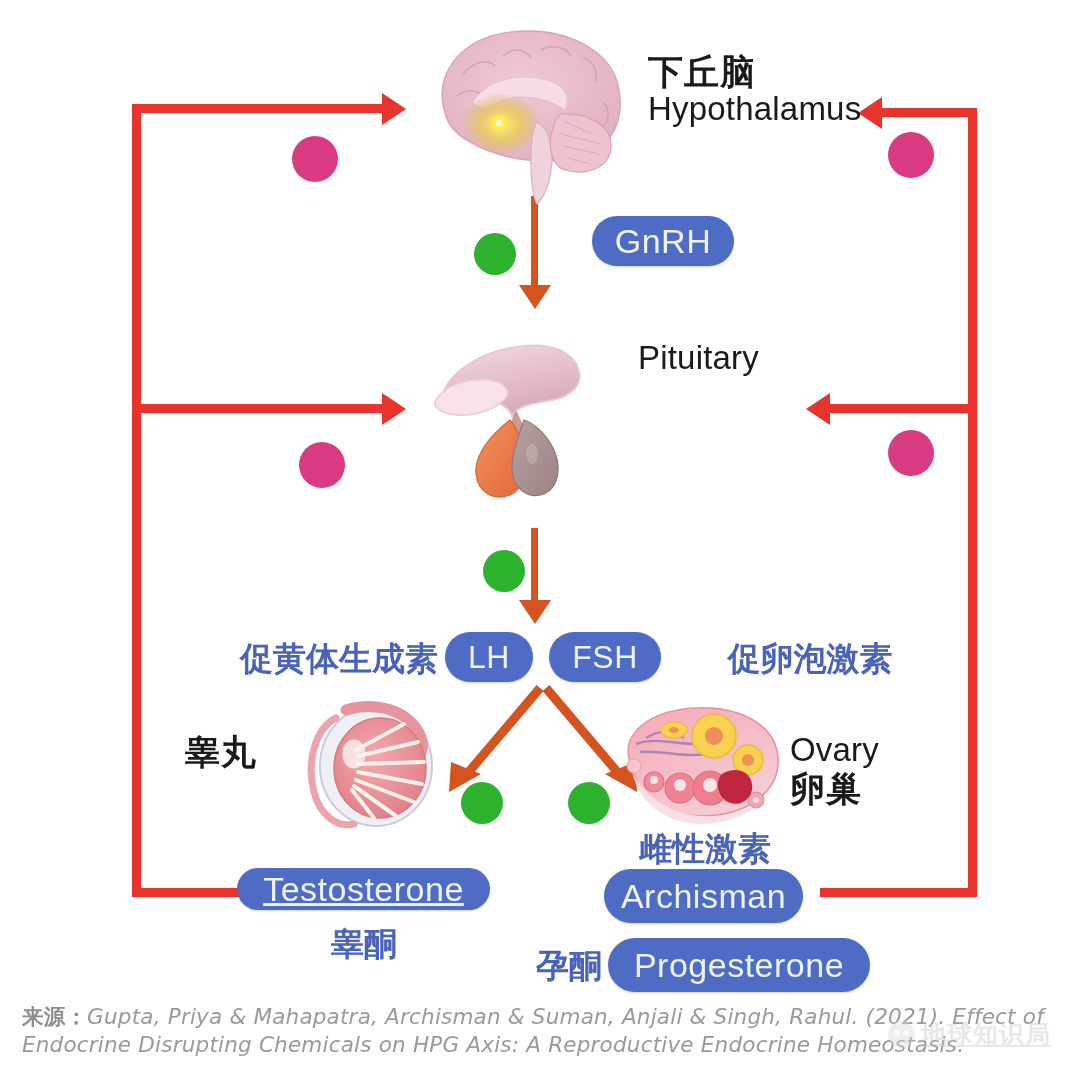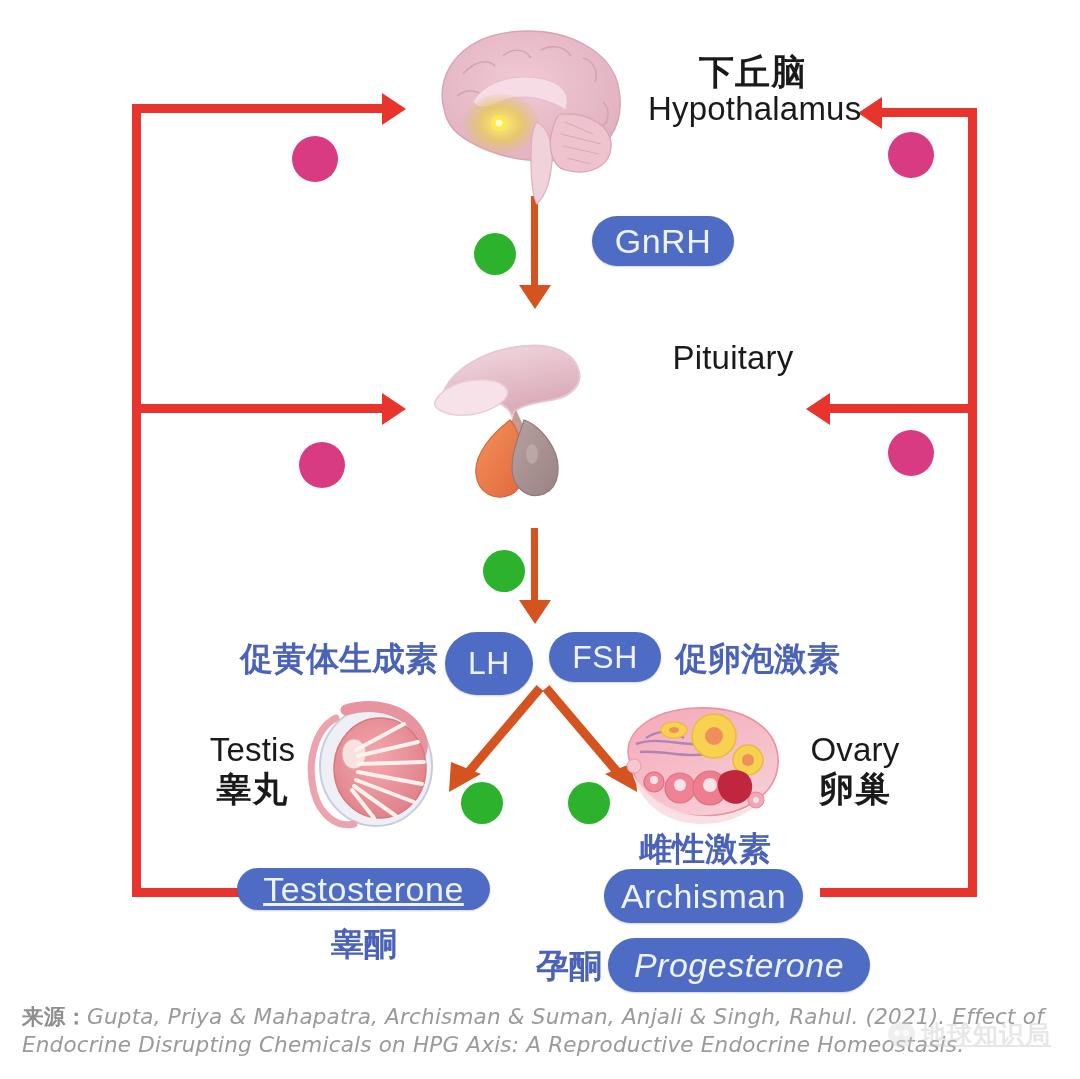--- a/index.html
+++ b/index.html
@@ -17,21 +17,20 @@
     background: #ffffff;
     overflow: hidden;
   }
 
   
   .abs { position: absolute; }
 
   
   .organ-label {
     color: #1a1a1a;
-    text-align: center;
     line-height: 1.12;
     white-space: nowrap;
     font-weight: 400;
   }
   .organ-label .cn {
     display: block;
     font-size: 35px;
     font-weight: 700;
     letter-spacing: 1px;
   }
@@ -352,65 +351,64 @@
   <div class="abs organ-label" style="left:648px; top:52px; width:210px;">
     <span class="cn">下丘脑</span>
     <span class="en">Hypothalamus</span>
   </div>
 
   <div class="abs organ-label" style="left:638px; top:340px; width:190px;">
     <span class="en">Pituitary</span>
   </div>
 
   <div class="abs organ-label" style="left:185px; top:732px; width:135px;">
-    <span class="en">Testis</span>
     <span class="cn">睾丸</span>
   </div>
 
   <div class="abs organ-label" style="left:790px; top:732px; width:130px;">
     <span class="en">Ovary</span>
     <span class="cn">卵巢</span>
   </div>
 
   <div class="abs pill" style="left:592px; top:216px; width:142px; height:50px;">
     <span>GnRH</span>
   </div>
 
   <div class="abs cn-blue" style="left:218px; top:640px; width:220px; text-align:right;">
     <span>促黄体生成素</span>
   </div>
-  <div class="abs pill small" style="left:445px; top:632px; width:88px; height:63px;">
+  <div class="abs pill small" style="left:445px; top:632px; width:88px; height:50px;">
     <span>LH</span>
   </div>
 
   <div class="abs pill small" style="left:549px; top:632px; width:112px; height:50px;">
     <span>FSH</span>
   </div>
-  <div class="abs cn-blue" style="left:640px; top:640px; width:200px; text-align:right;">
+  <div class="abs cn-blue" style="left:710px; top:640px; width:200px; text-align:center;">
     <span>促卵泡激素</span>
   </div>
 
   <div class="abs pill" style="left:237px; top:868px; width:253px; height:42px;text-decoration:underline;">
     <span>Testosterone</span>
   </div>
   <div class="abs cn-blue" style="left:299px; top:925px; width:130px;">
     <span>睾酮</span>
   </div>
 
   <div class="abs cn-blue" style="left:625px; top:830px; width:160px;">
     <span>雌性激素</span>
   </div>
   <div class="abs pill" style="left:604px; top:869px; width:199px; height:54px;">
     <span>Archisman</span>
   </div>
 
   <div class="abs cn-blue" style="left:528px; top:947px; width:82px;">
     <span>孕酮</span>
   </div>
-  <div class="abs pill" style="left:608px; top:938px; width:262px; height:54px;font-style:italic;">
+  <div class="abs pill" style="left:608px; top:938px; width:262px; height:54px;">
     <span>Progesterone</span>
   </div>
 
   <div class="abs" style="left:292px; top:136px; width:46px; height:46px;">
     <div class="badge minus" style="width:46px;height:46px;"></div>
     <div class="bar-h" style="left:9px; top:20px; width:28px; height:7px;"></div>
   </div>
 
   <div class="abs" style="left:888px; top:132px; width:46px; height:46px;">
     <div class="badge minus" style="width:46px;height:46px;"></div>

